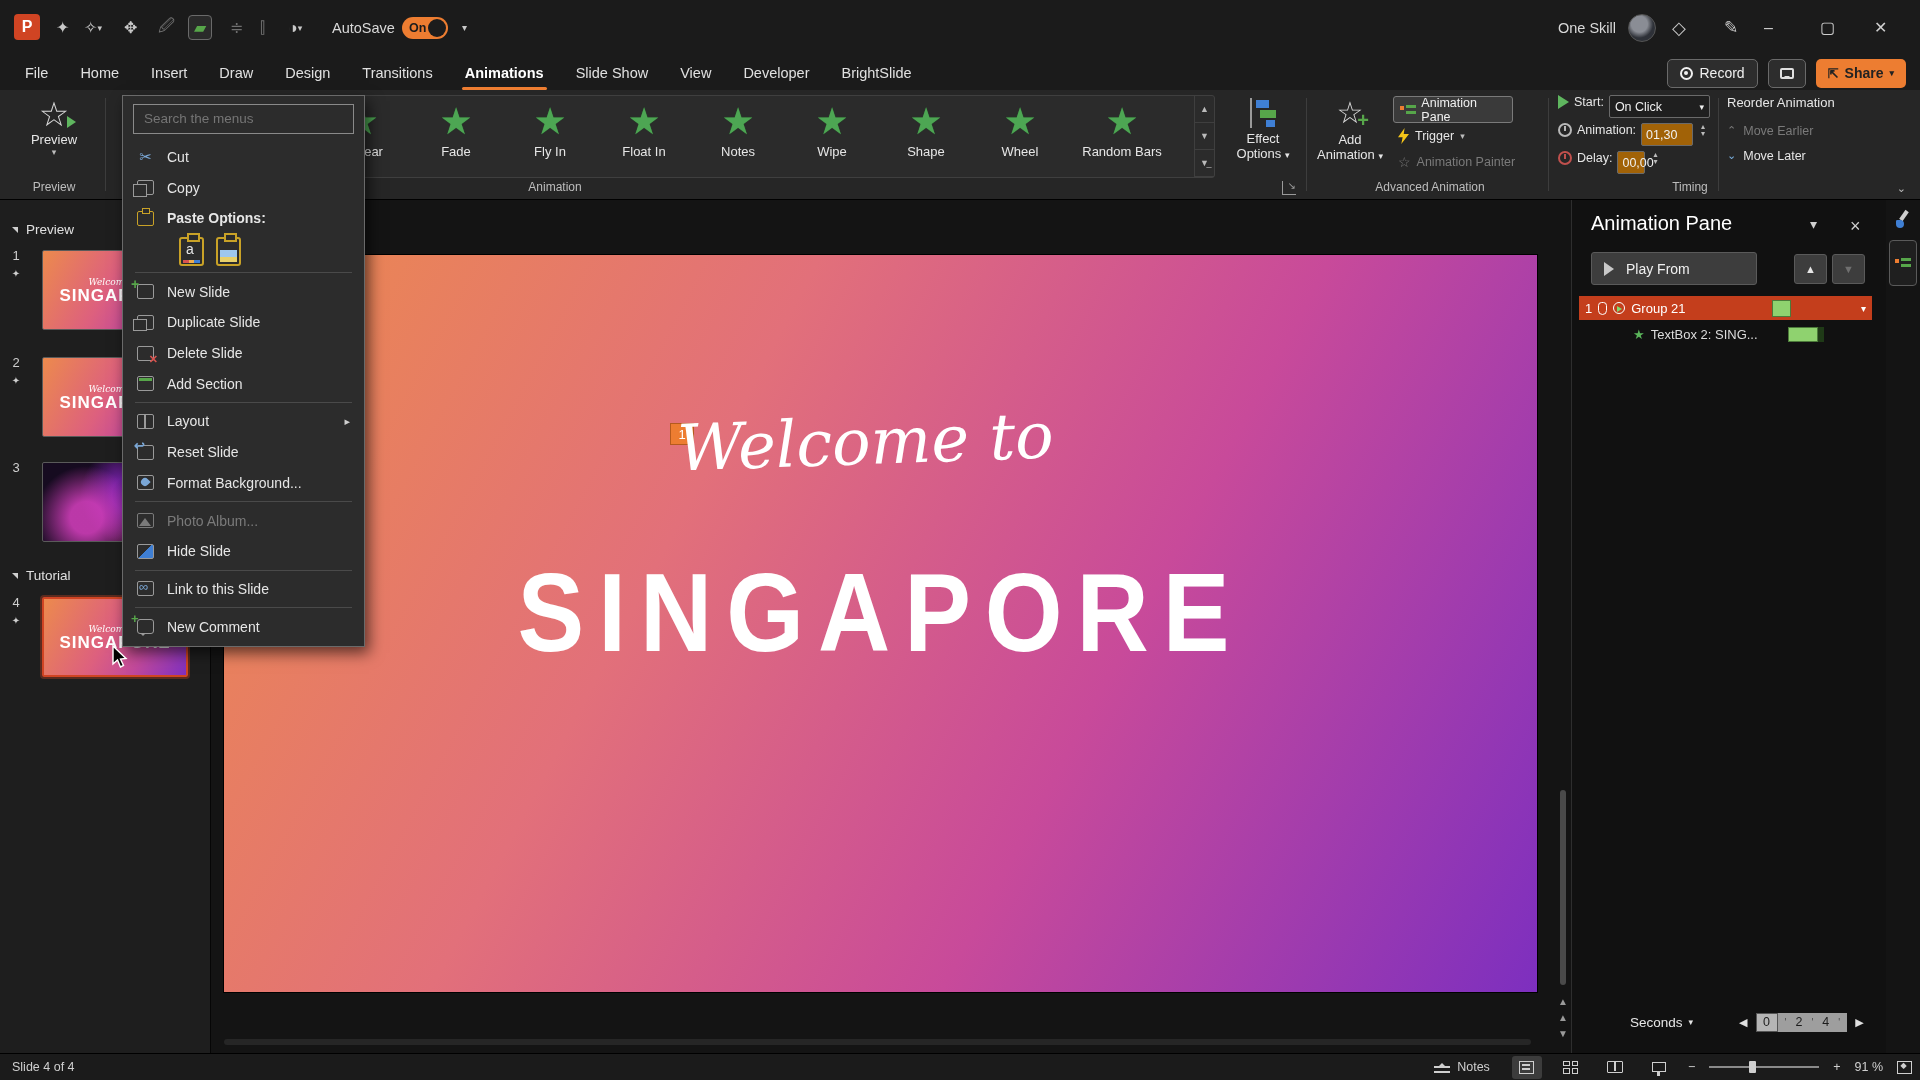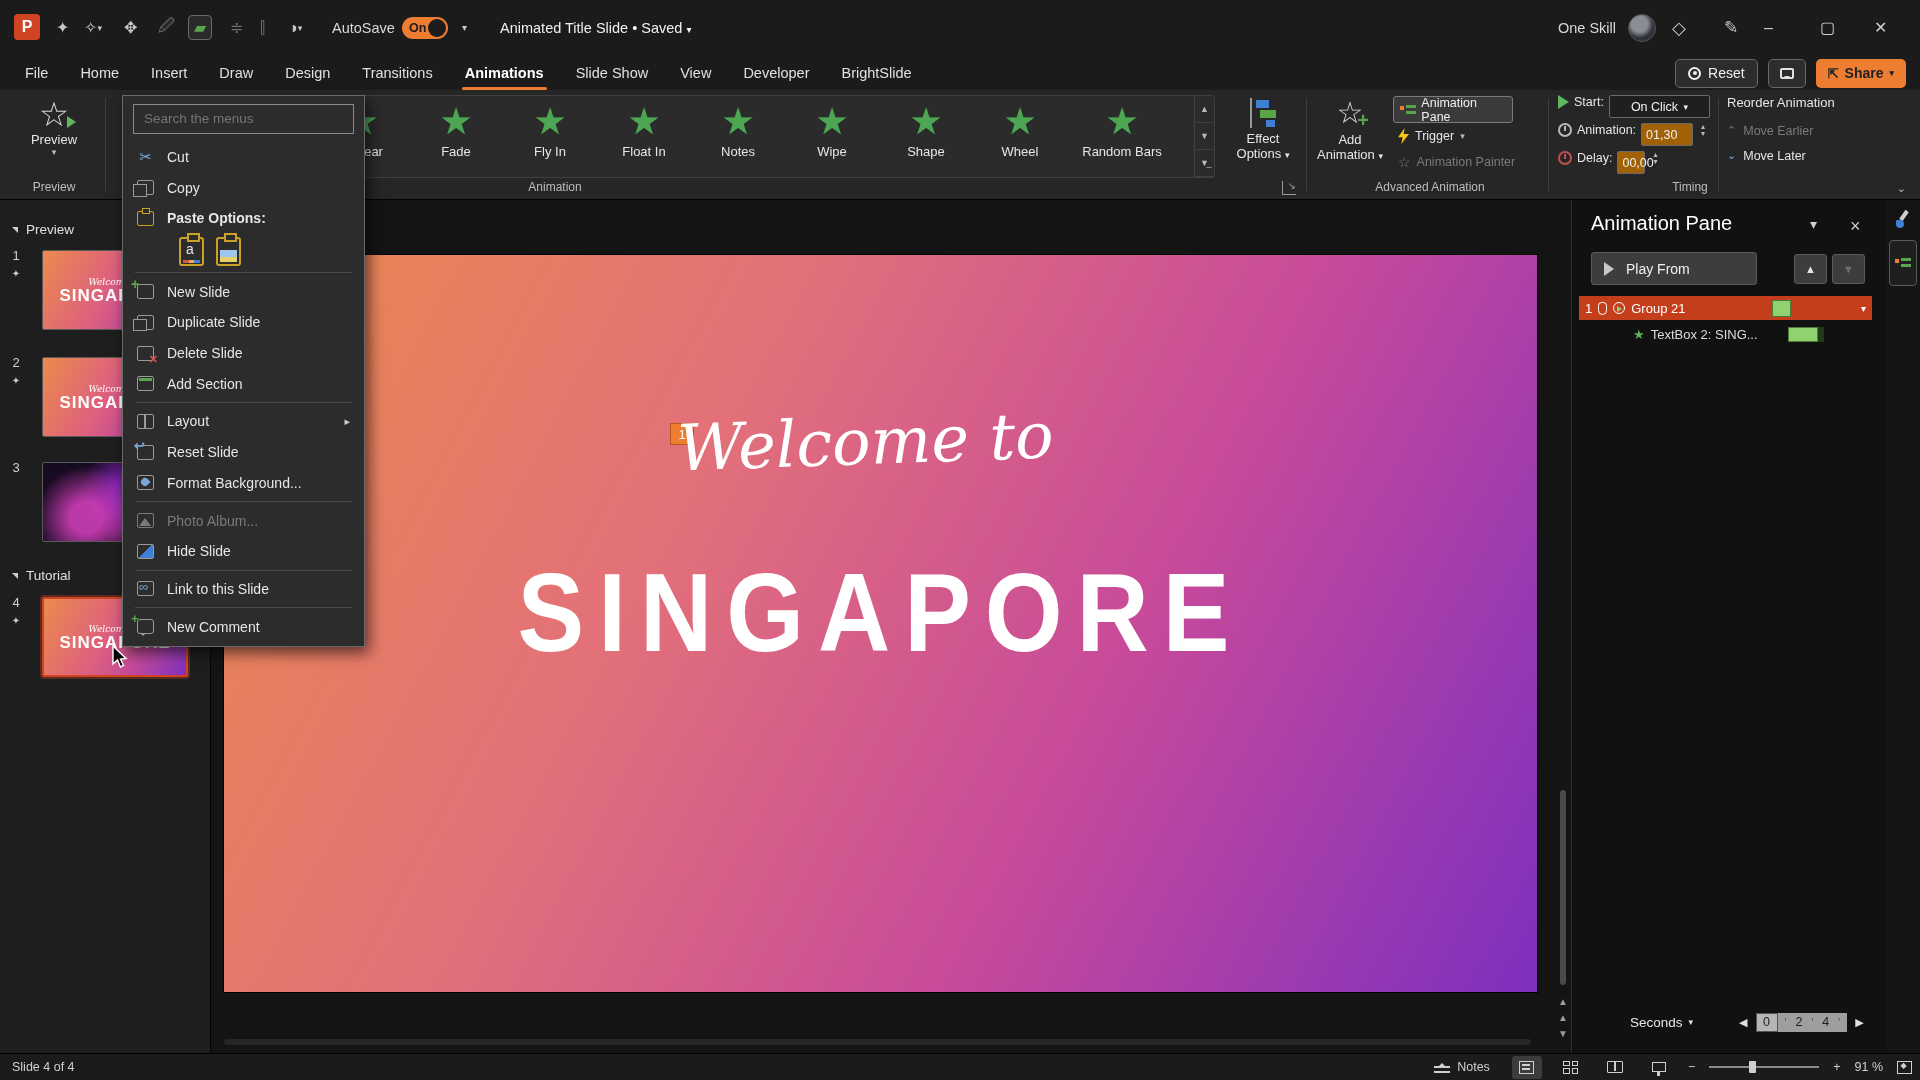--- a/index.html
+++ b/index.html
@@ -78,21 +78,21 @@
   .bolt { width:11px; height:16px; background:#F5C518; clip-path:polygon(60% 0, 0 58%, 42% 58%, 30% 100%, 100% 38%, 52% 38%); }
   .painter-row { position:absolute; left:1398px; top:64px; display:flex; align-items:center; gap:6px; font-size:12.5px; color:#7a7a7a; }
   .timing-col { position:absolute; left:1558px; top:5px; width:152px; }
   .t-row { display:flex; align-items:flex-start; height:25px; margin-bottom:3px; font-size:12.5px; color:#e6e6e6; gap:5px; }
   .play-tri { width:0; height:0; border-left:11px solid #5fb65f; border-top:7px solid transparent; border-bottom:7px solid transparent; }
   .clock { width:14px; height:14px; border:2px solid #b8b8b8; border-radius:50%; position:relative; flex:0 0 auto; }
   .clock::after { content:""; position:absolute; left:4px; top:1px; width:2px; height:5px; background:#b8b8b8; }
   .clock.red { border-color:#c0504d; }
   .clock.red::after { background:#c0504d; }
   .combo { border:1px solid #6a6a6a; background:#1f1f1f; border-radius:2px; height:23px; display:flex;
-           align-items:center; justify-content:space-between; padding:0 21px; color:#f0f0f0; flex:1; font-size:12.5px; }
+           align-items:center; justify-content:space-between; padding:0 5px; color:#f0f0f0; flex:1; font-size:12.5px; }
   .spinbox { border:1px solid #6a6a6a; background:#a16207; border-radius:2px; height:23px; width:52px;
              display:flex; align-items:center; padding:0 4px; color:#f0f0f0; font-size:12.5px; }
   .spin { display:flex; flex-direction:column; font-size:8px; color:#bbb; line-height:7px; margin-left:3px; }
   .reorder-col { position:absolute; left:1727px; top:5px; width:140px; font-size:12.5px; }
   .reorder-col .hdr { color:#e6e6e6; font-size:13px; margin-bottom:8px; }
   .reorder-row { display:flex; align-items:center; gap:7px; height:25px; }
   .dlg-launcher { position:absolute; left:1282px; bottom:4px; width:14px; height:14px; border-left:1px solid #9a9a9a;
                   border-bottom:1px solid #9a9a9a; color:#9a9a9a; font-size:10px; text-align:right; line-height:10px; }
   .ribbon-collapse { position:absolute; right:14px; bottom:4px; color:#bbb; font-size:11px; }
 
@@ -269,23 +269,20 @@
     <div class="tb-item" style="left:332px; font-size:14.5px">AutoSave</div>
     <div class="tb-item" style="left:402px">
       <div class="autosave-pill">
           <span>On</span>
           <span class="autosave-knob"></span>
         </div>
     </div>
     <div class="tb-item" style="left:462px">
         <span class="qat-ic" style="font-size:10px">▾</span>
       </div>
-    <div class="tb-item" style="left:500px">
-      <span class="doc-title"><span>Animated Title Slide</span> <span>•</span> <span>Saved</span> <span style="font-size:10px">▾</span></span>
-    </div>
     <div class="tb-item" style="left:1558px; font-size:14.5px">One Skill</div>
     <div class="tb-item" style="left:1628px">
         <span class="avatar"></span>
       </div>
     <div class="tb-item" style="left:1672px">
         <span class="qat-ic" style="font-size:18px">◇</span>
       </div>
     <div class="tb-item" style="left:1724px">
         <span class="qat-ic" style="font-size:17px">✎</span>
       </div>
@@ -310,21 +307,21 @@
       <div class="tab">Transitions</div>
       <div class="tab active">Animations</div>
       <div class="tab">Slide Show</div>
       <div class="tab">View</div>
       <div class="tab">Developer</div>
       <div class="tab">BrightSlide</div>
     </div>
     <div class="tabrow-right">
       <div class="record-btn">
         <span class="rec-dot"></span>
-        <span>Reset</span>
+        <span>Record</span>
       </div>
       <div class="comment-btn">
         <span class="comment-glyph"></span>
       </div>
       <div class="share-btn">
         <span style="font-size:13px">⇱</span>
         <span>Share</span>
         <span style="font-size:9px">▾</span>
       </div>
     </div>

